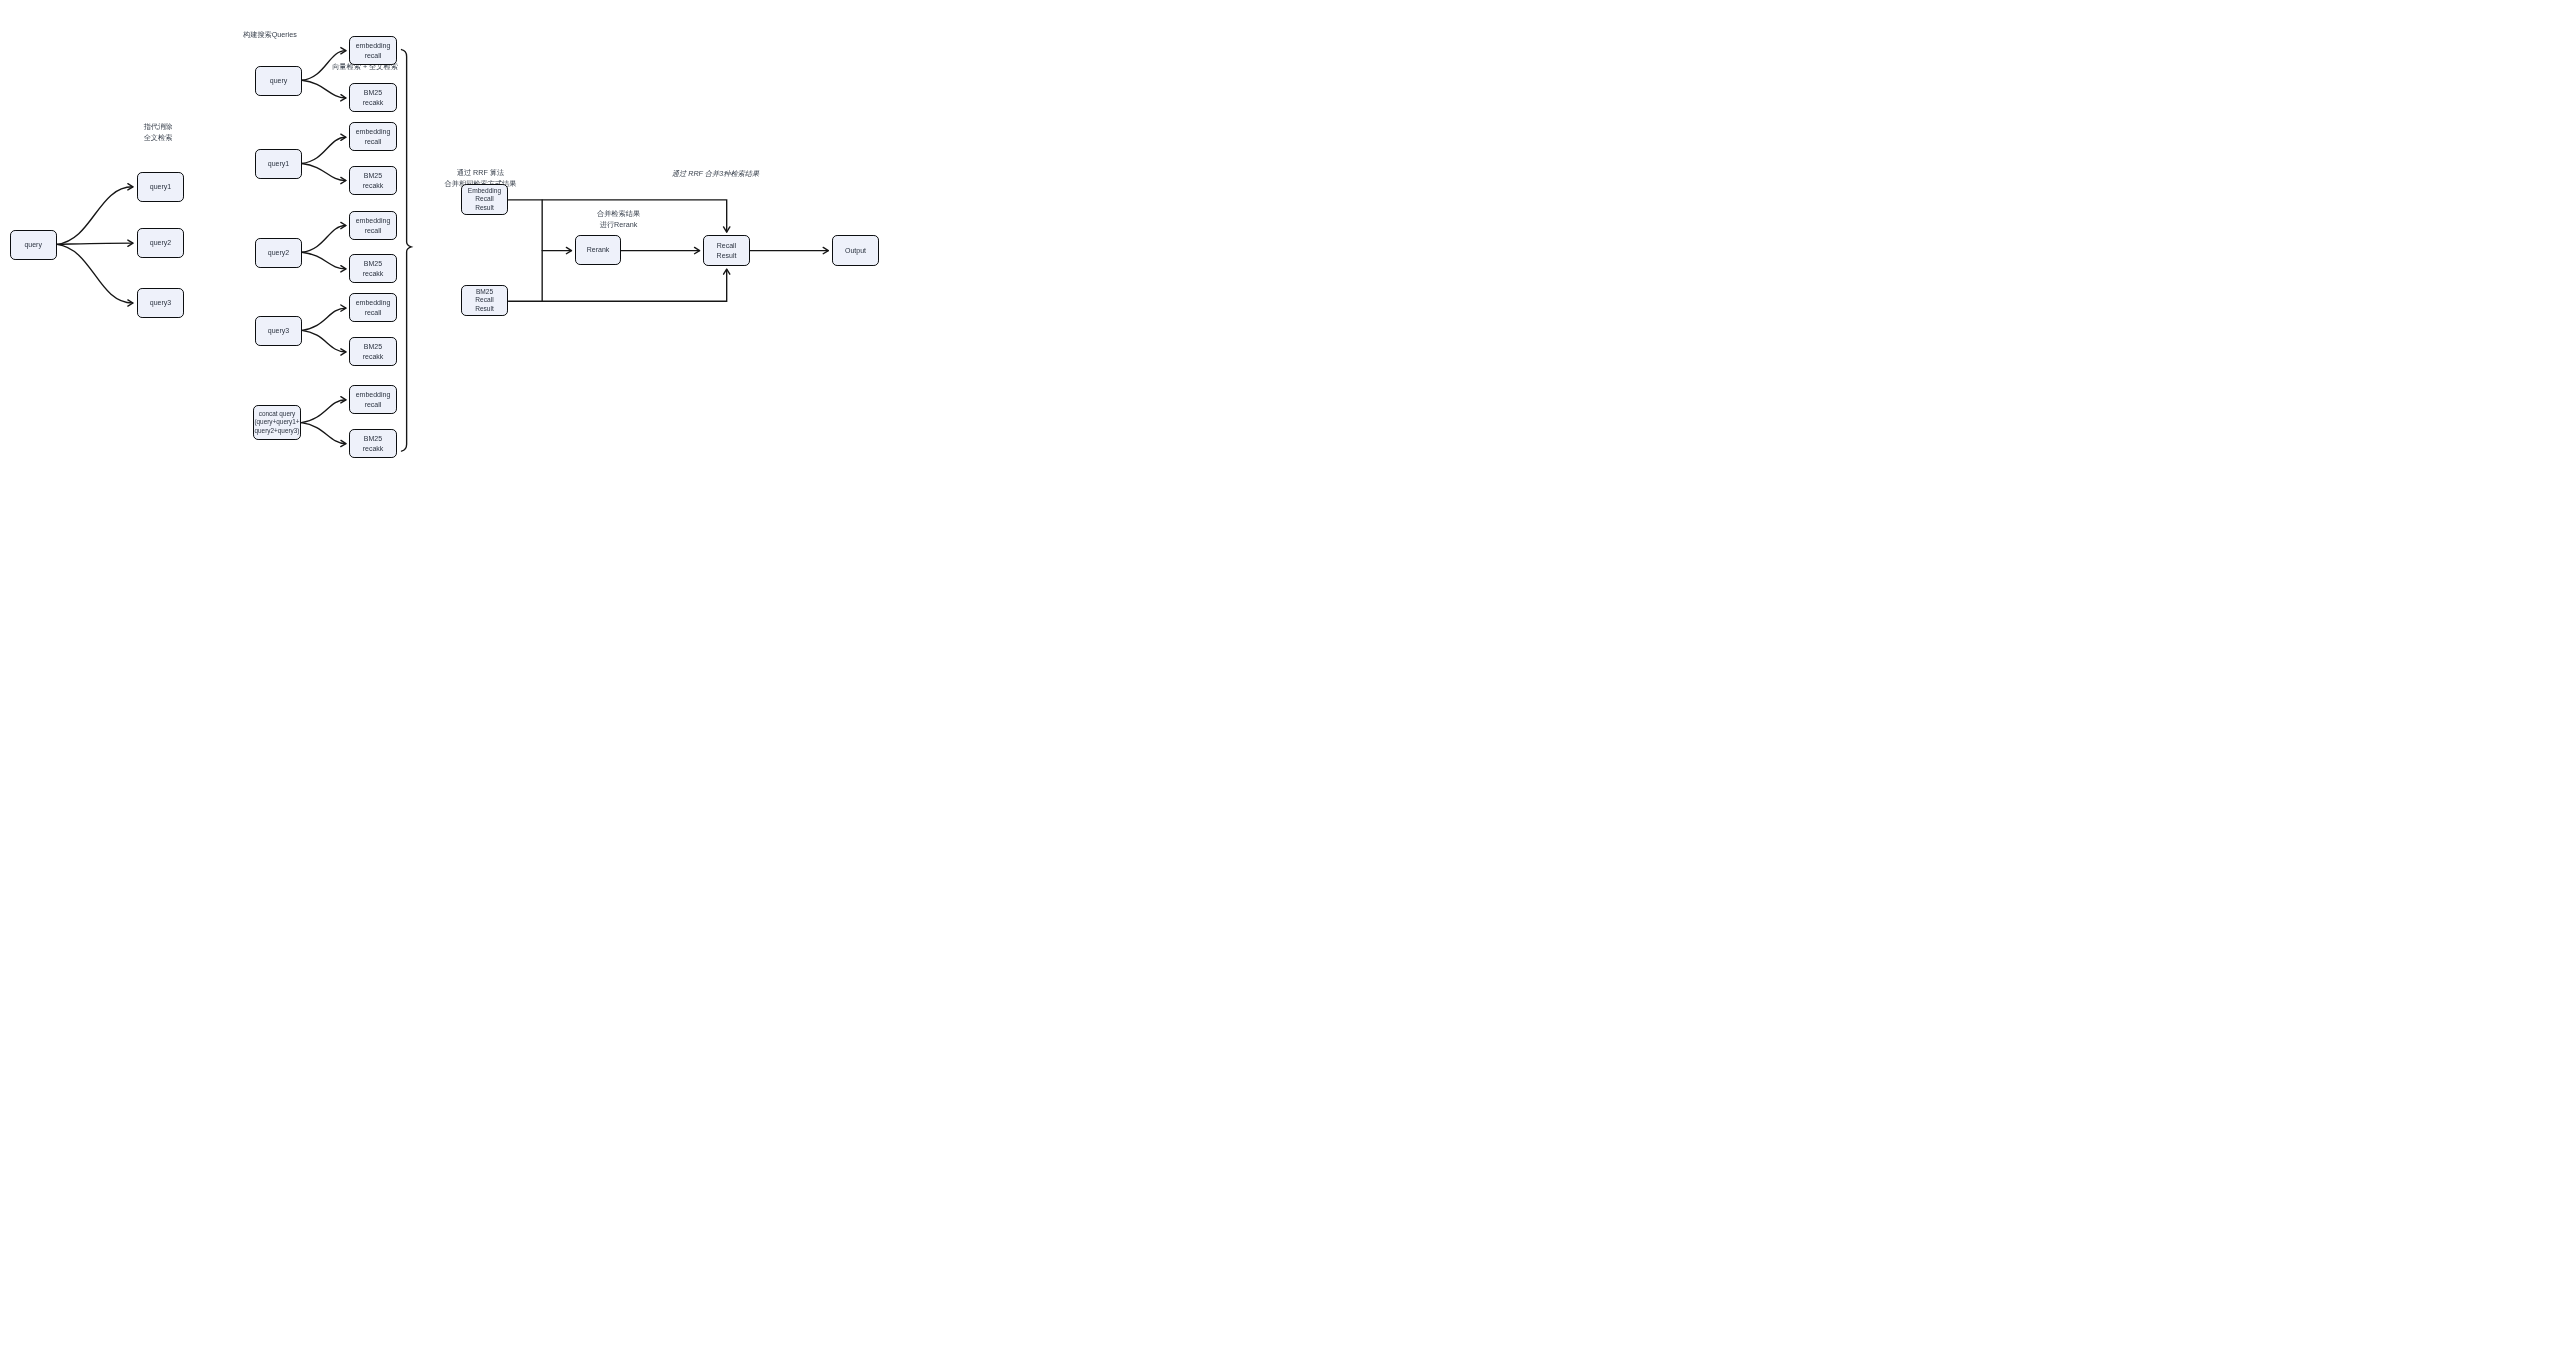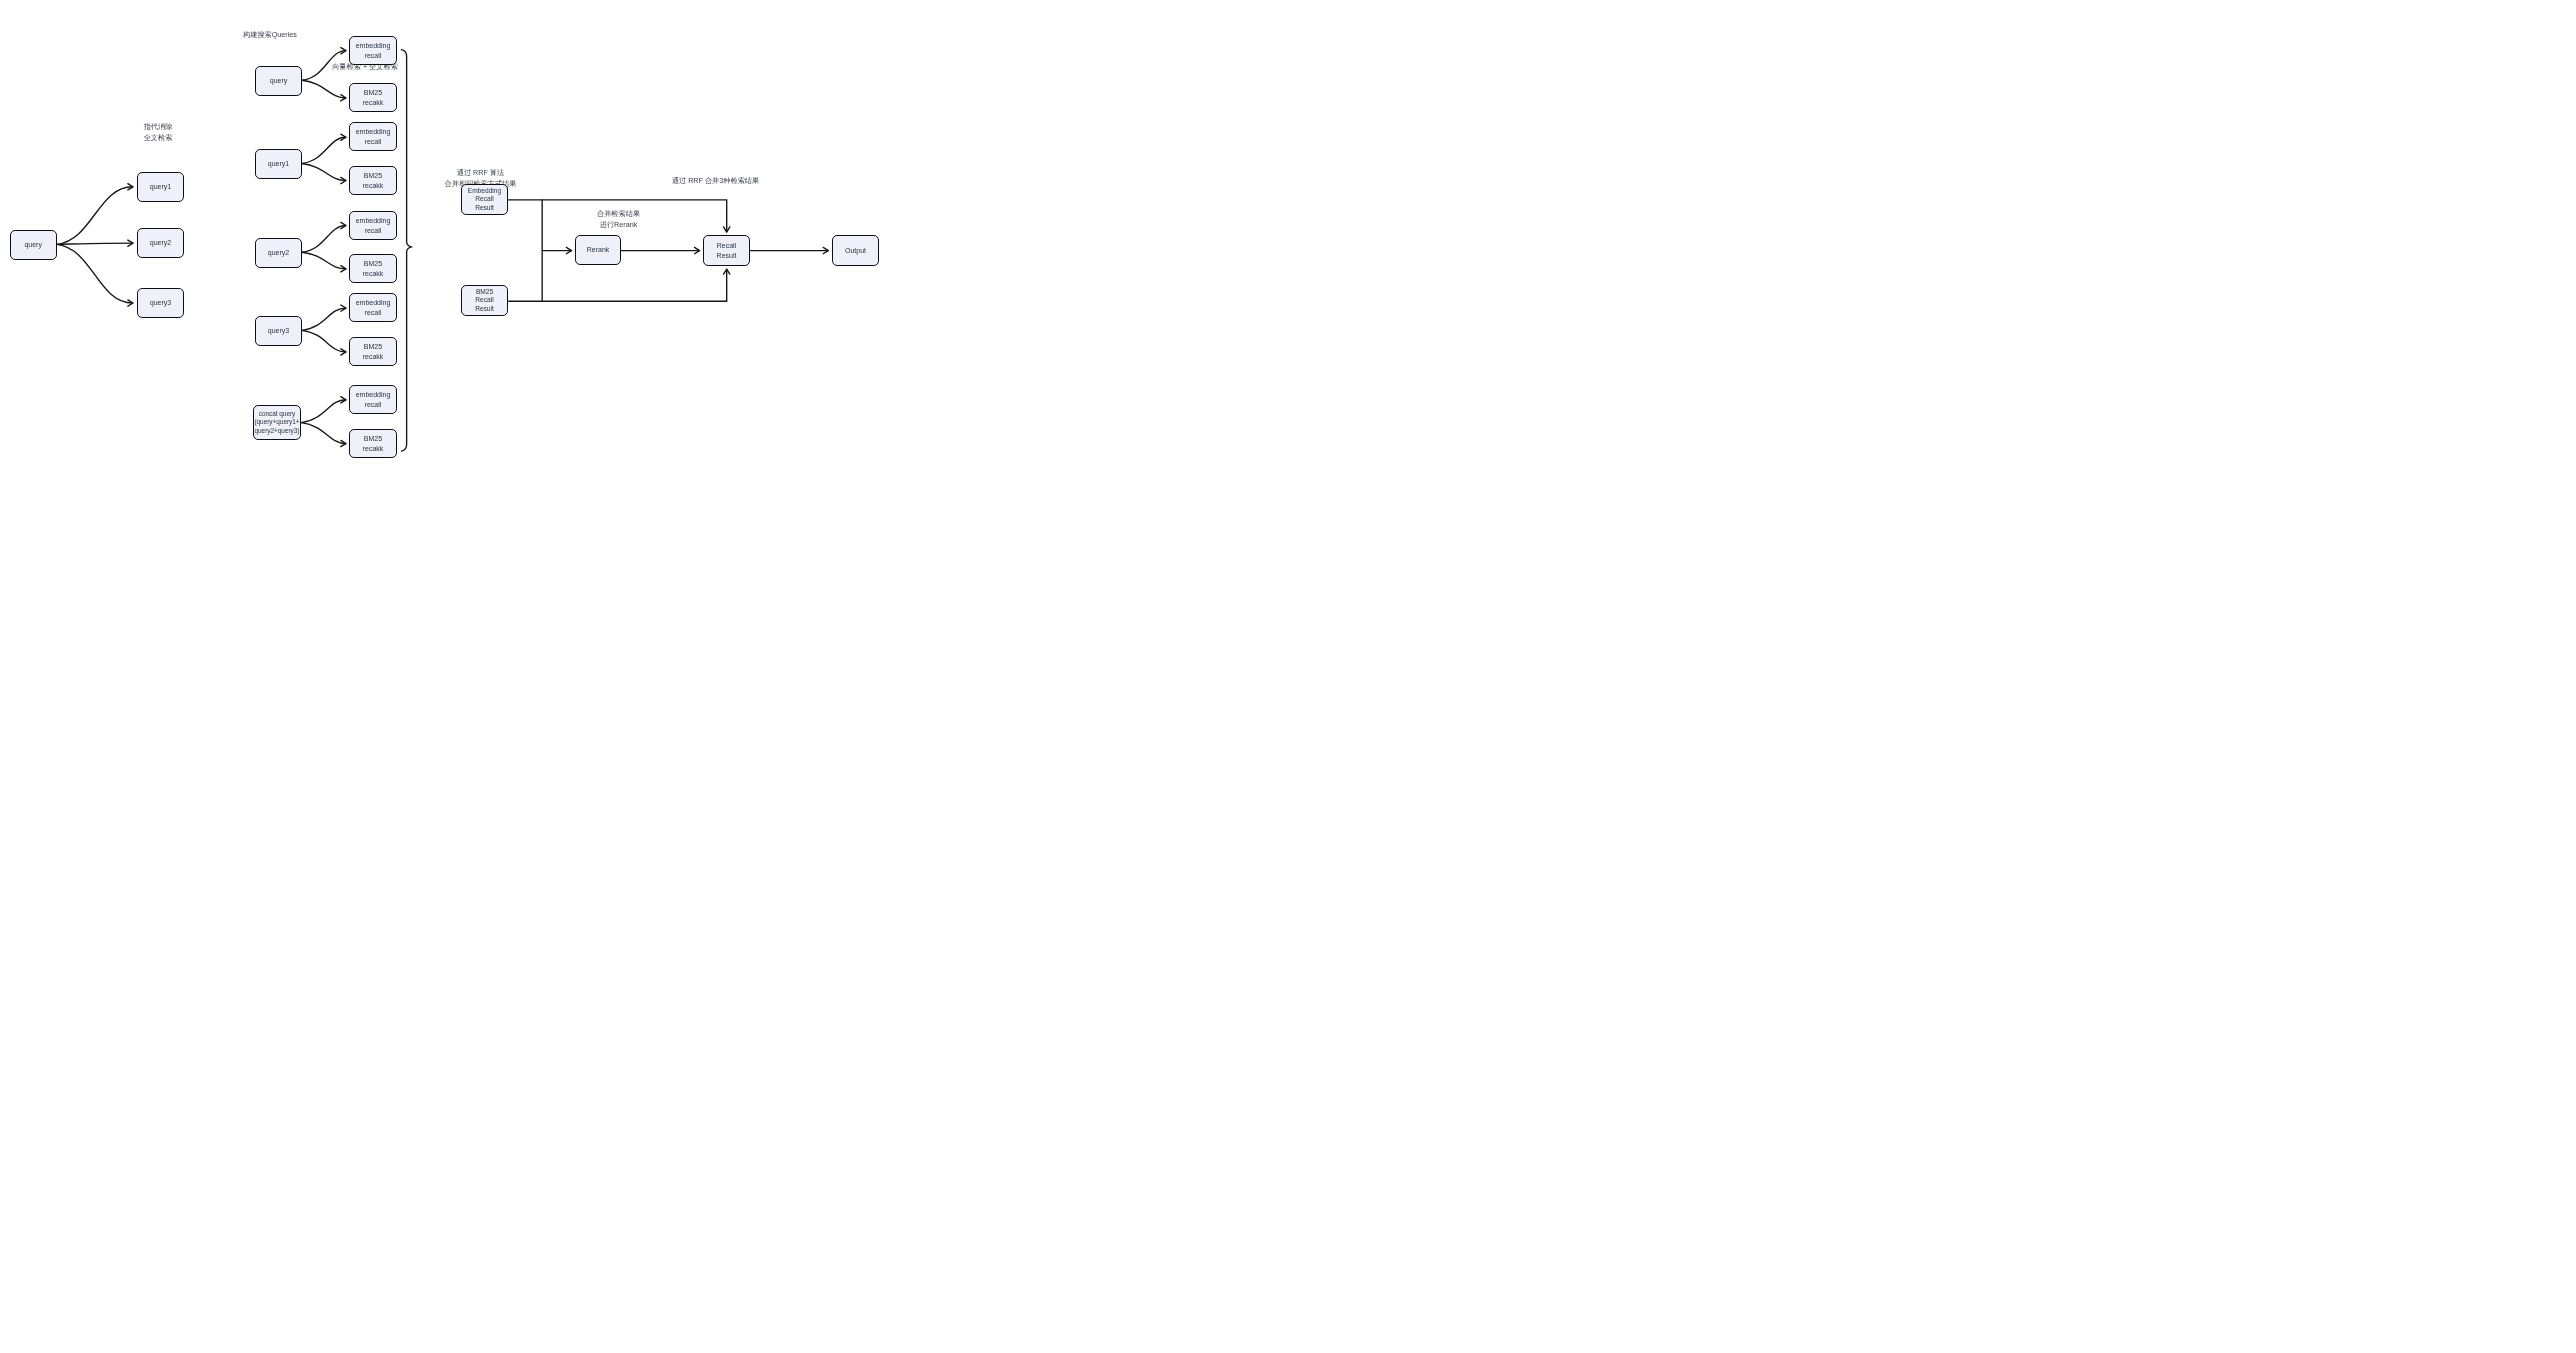--- a/index.html
+++ b/index.html
@@ -58,21 +58,21 @@
   .n-embres   {left:461px; top:184px;width:47px;height:31px;}
   .n-bm25res  {left:461px; top:285px;width:47px;height:31px;}
   .n-rerank   {left:575px;top:235px;width:46px;height:30px;}
   .n-recallres{left:703px;top:235px;width:47px;height:31px;}
   .n-output   {left:832px;top:235px;width:47px;height:31px;}
   
   .note-parallel{left:308px; top:23px; width:114px;margin-top:28px;}
   .note-build   {left:213px; top:30px; width:114px;}
   .note-coref   {left:118px; top:122px;width:80px;}
   .note-rrfsame {left:429px; top:168px;width:103px;}
-  .note-rrf3    {left:653px;top:176px;width:125px;}
+  .note-rrf3    {left:653px;top:169px;width:125px;font-style:italic;}
   .note-rerank  {left:573px; top:209px;width:91px;}
 </style>
 </head>
 <body>
 
 <div id="canvas">
 
   <svg id="wires" viewBox="0 0 1561 820" xmlns="http://www.w3.org/2000/svg">
     <defs>
       <marker id="arrow" viewBox="-13 -8 15 16" refX="-0.5" refY="0" markerWidth="15" markerHeight="16" orient="auto" markerUnits="userSpaceOnUse">

